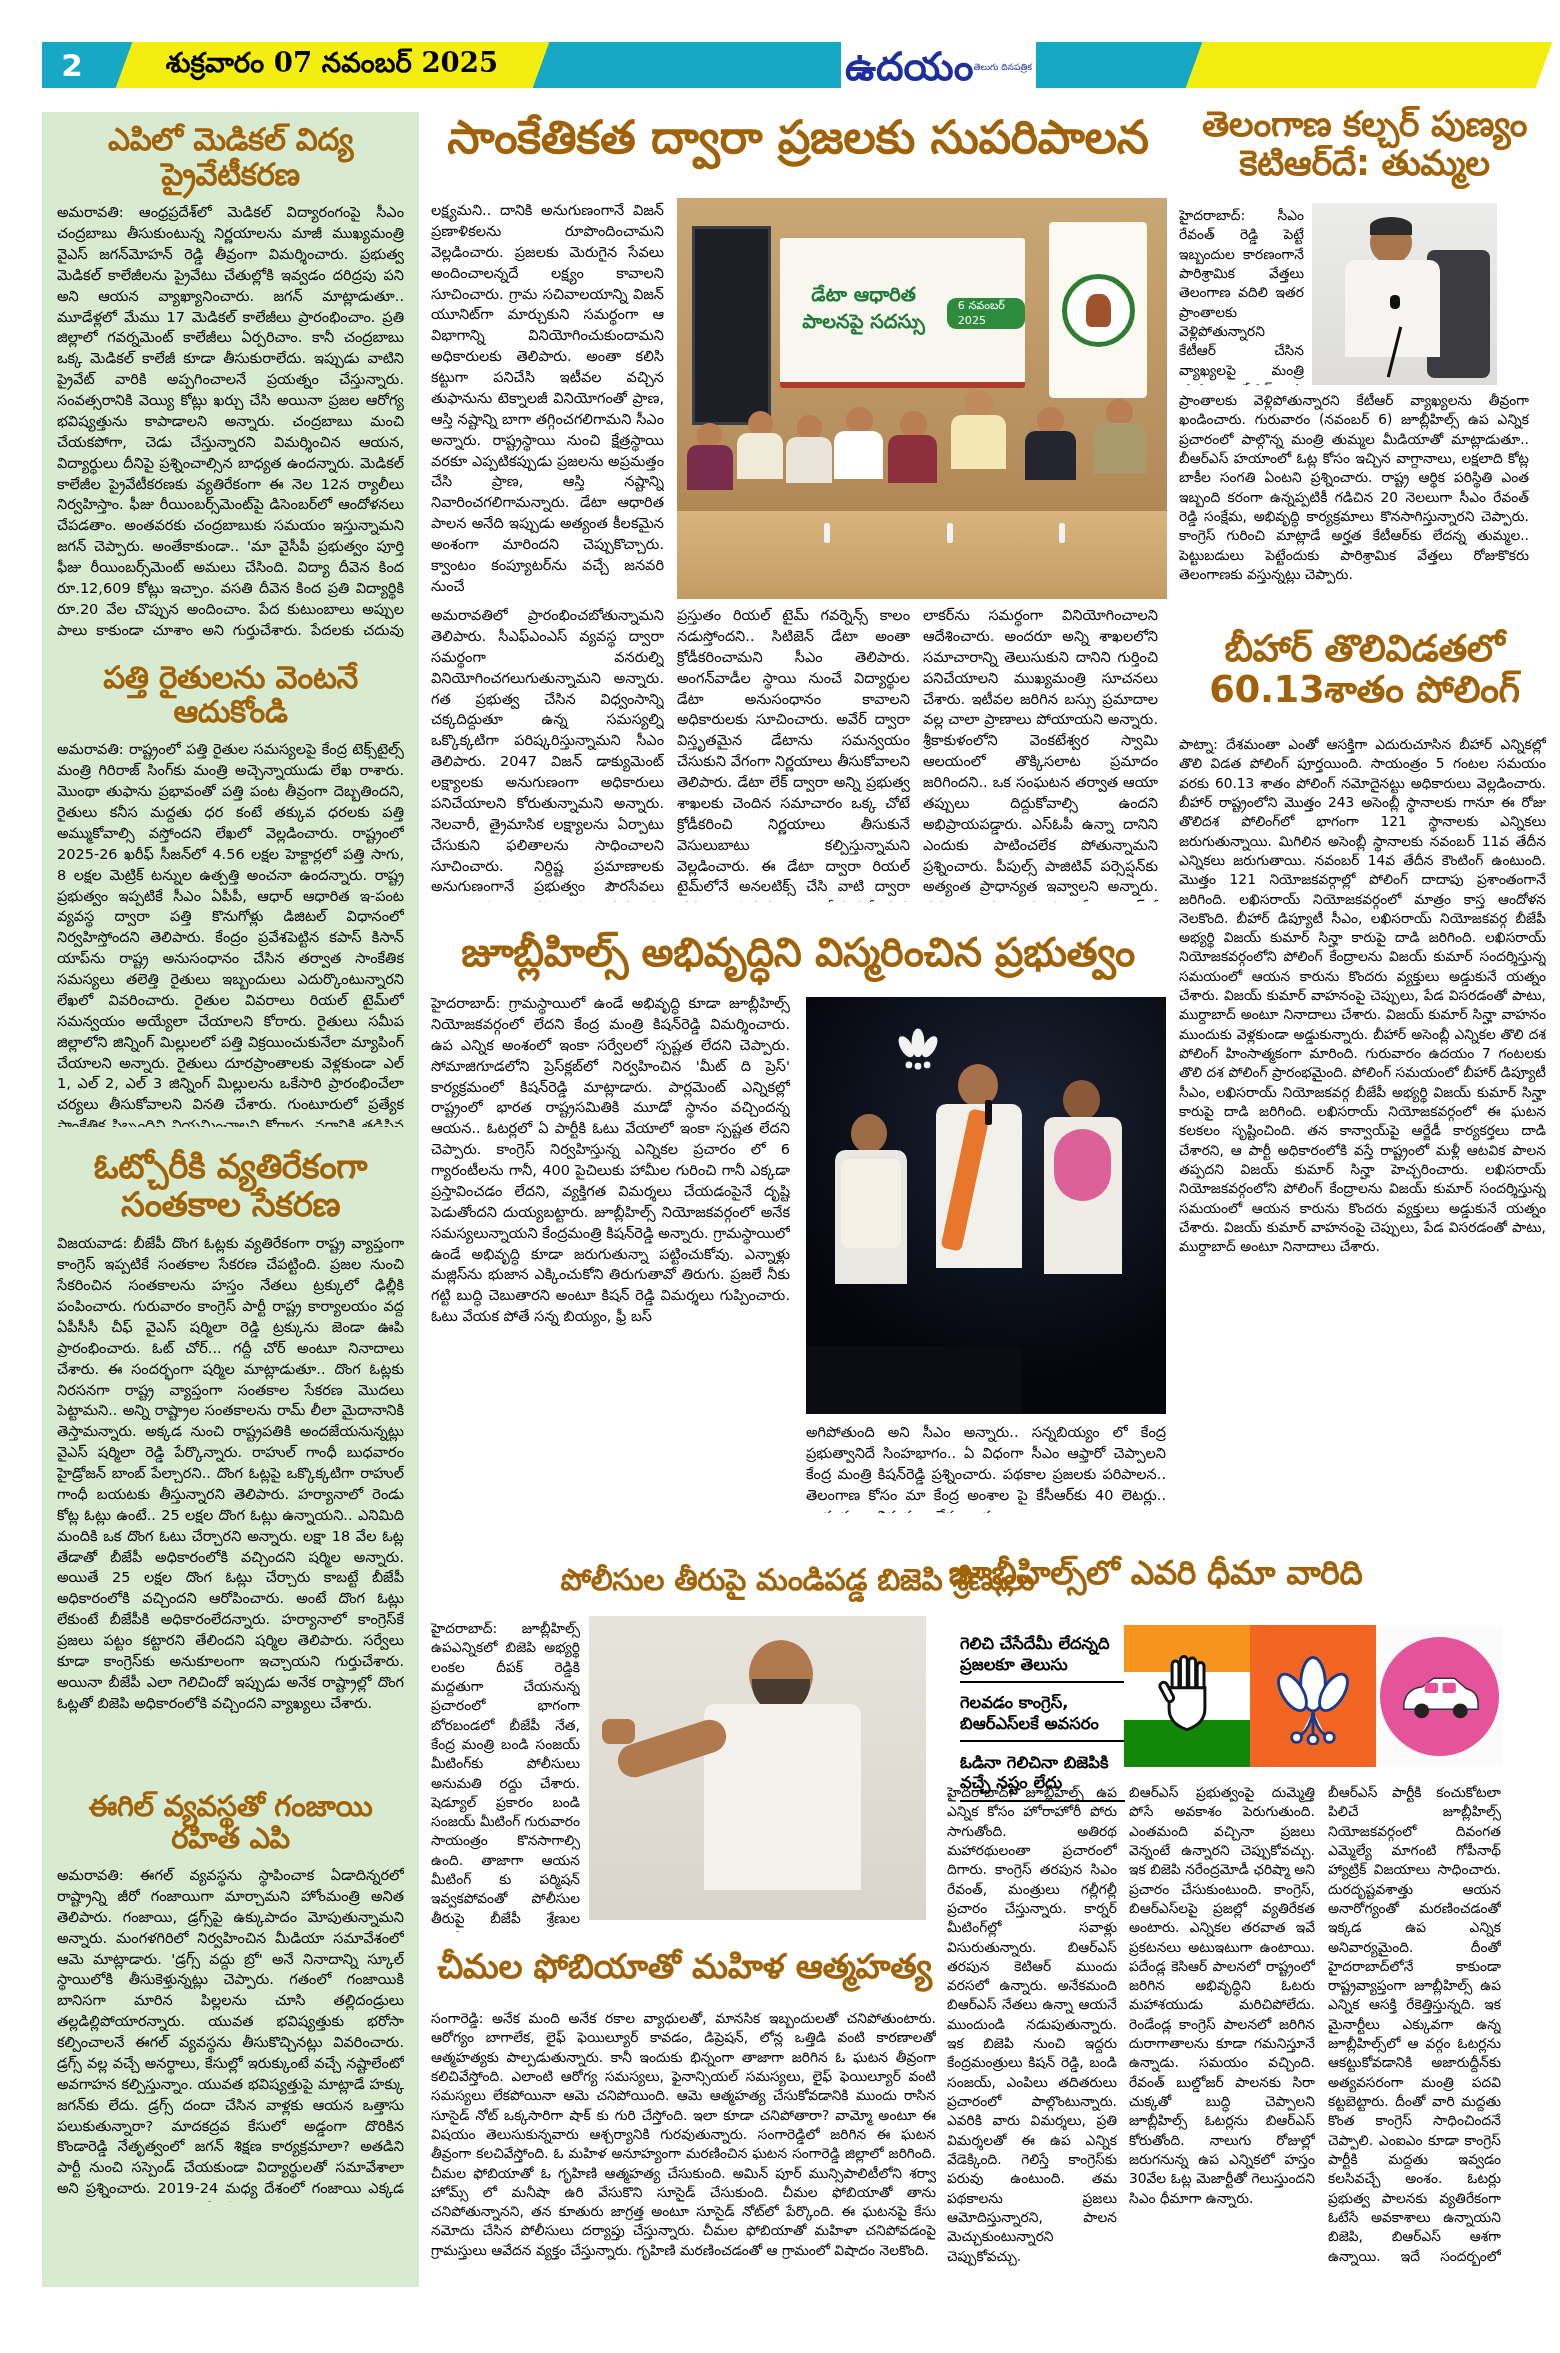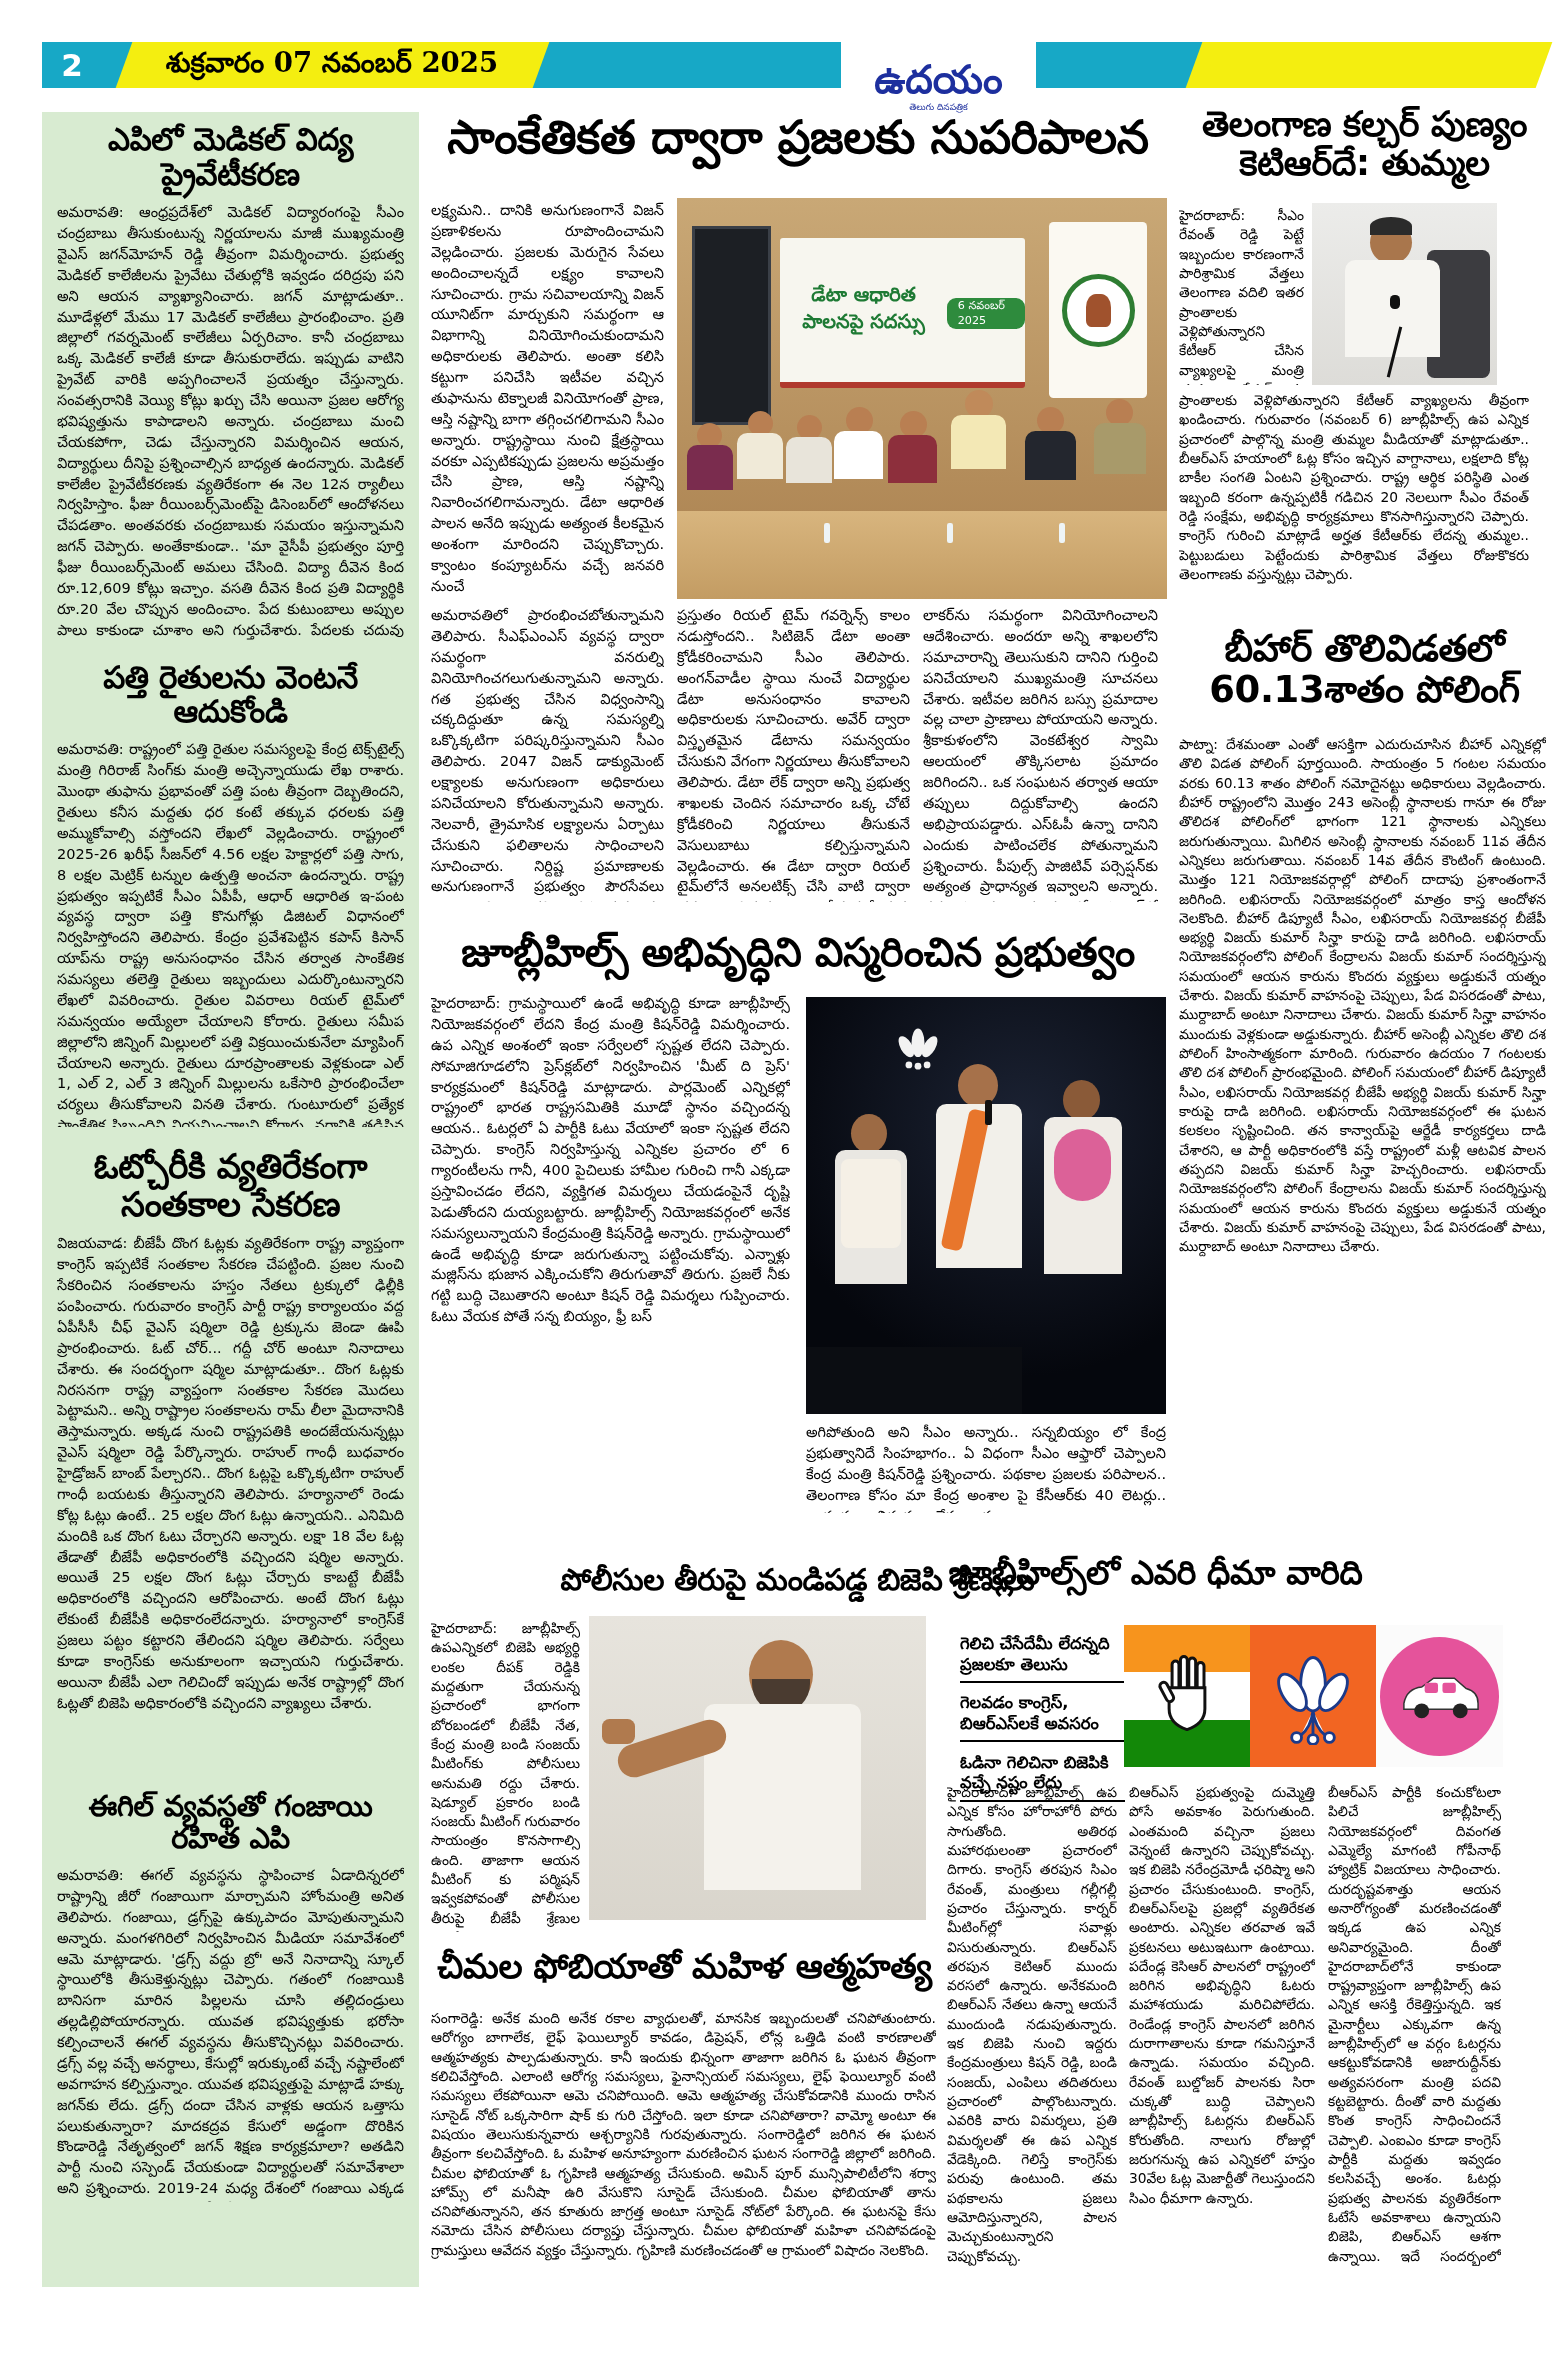--- a/index.html
+++ b/index.html
@@ -1,26 +1,26 @@
 <!DOCTYPE html>
 <html style="font-size:12px"><head>
 <meta charset="utf-8">
 <style>
   html,body{margin:0;padding:0;background:#ffffff;}
   body{width:1561px;height:2354px;position:relative;font-family:"DejaVu Sans",sans-serif;color:#000;}
   .abs{position:absolute;}
-  .t{font-weight:900;color:#000000;text-align:center;line-height:1.12;letter-spacing:-0.4px;}
+  .t{font-weight:900;color:#a16207;text-align:center;line-height:1.12;letter-spacing:-0.4px;}
   .b{font-size:14.5px;line-height:1.44;text-align:justify;overflow:hidden;word-break:break-word;}
   .b-sm{font-size:13.8px;line-height:1.4;text-align:justify;overflow:hidden;word-break:break-word;}
   
   .band{position:absolute;left:42px;top:42px;width:1477px;height:46px;background:#17a8c6;}
   .yellow-seg{position:absolute;top:0;height:46px;background:#f4ee10;transform:skewX(-20deg);}
   .pagenum{position:absolute;left:46px;top:43px;width:52px;height:43px;color:#fff;font-size:31px;font-weight:800;display:flex;align-items:center;justify-content:center;}
   .dateline{position:absolute;left:153px;top:46px;width:358px;font-family:"DejaVu Serif",serif;font-weight:900;font-size:27.6px;text-align:center;}
-  .logobox{position:absolute;left:841px;top:19.4px;width:195px;height:95px;background:#fff;display:flex;flex-direction:column;align-items:center;justify-content:flex-end;z-index:3;}
+  .logobox{position:absolute;left:841px;top:19.4px;width:195px;height:95px;background:#fff;display:flex;flex-direction:row;align-items:center;justify-content:center;z-index:3;}
   .logotext{color:#1d2f9e;font-size:39px;font-weight:900;line-height:1;}
   .logosub{color:#1d2f9e;font-size:9px;margin-top:3px;}
   
   .greencol{position:absolute;left:42px;top:112px;width:377px;height:2175px;background:#d8ebd1;box-sizing:border-box;padding:10.4px 15px;}
   .ga{margin-bottom:19.4px;}
   .ga .t{margin-bottom:10.4px;}
   
   .ph{position:absolute;overflow:hidden;}
   .person{position:absolute;}
   .head{position:absolute;background:#b97f52;border-radius:50%;}

